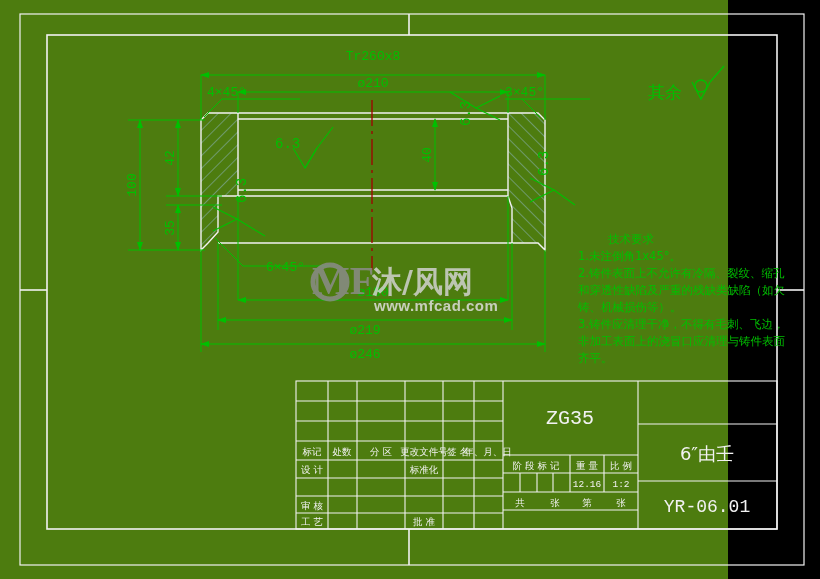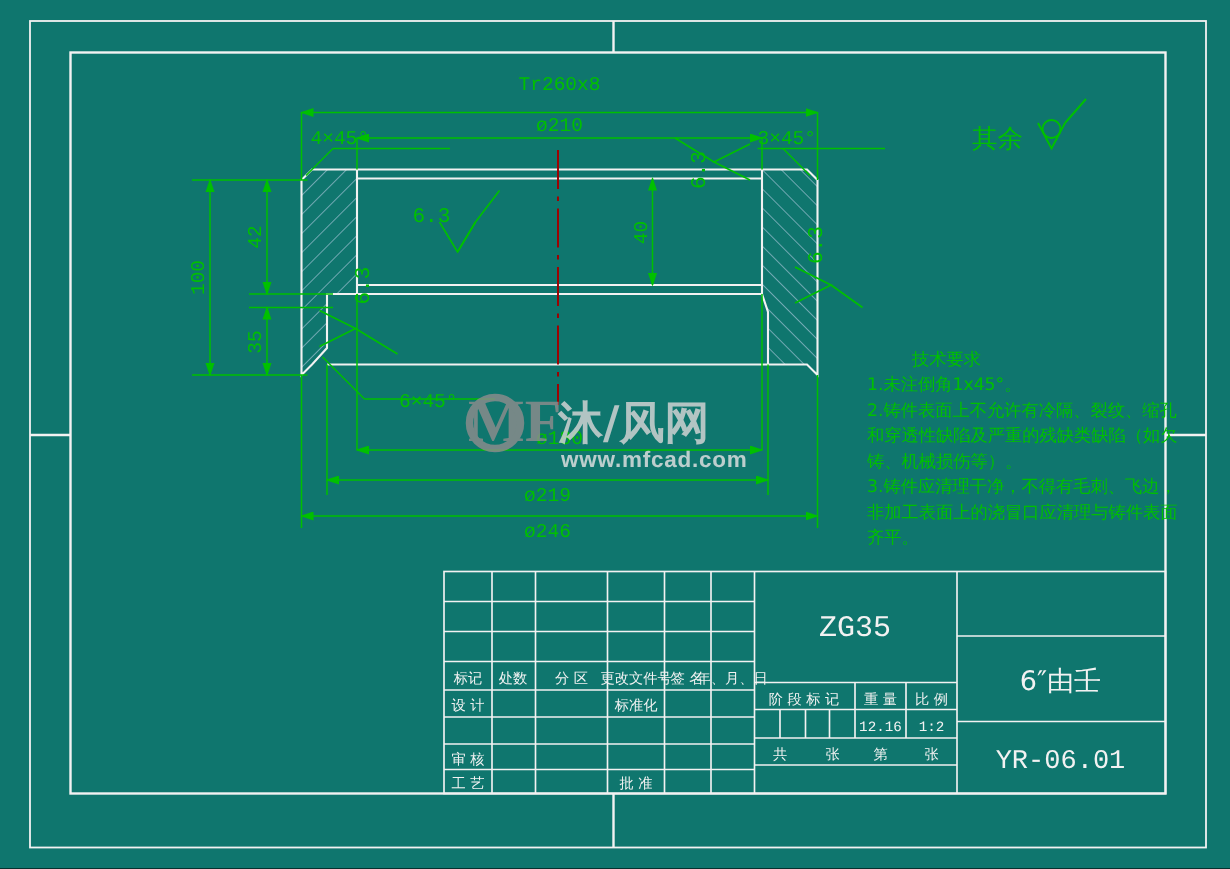--- a/index.html
+++ b/index.html
@@ -1,18 +1,18 @@
 <!DOCTYPE html>
 <html><head>
 <meta charset="utf-8">
 <style>
   html,body{margin:0;padding:0;background:#000;}
   body{width:820px;height:579px;overflow:hidden;
        font-family:"Liberation Sans","DejaVu Sans",sans-serif;}
-  #stage{position:relative;width:820px;height:579px;background:#0f766e;}
+  #stage{position:relative;width:728px;height:579px;background:#4d7c0f;}
   svg{position:absolute;left:0;top:0;}
   .wm{position:absolute;left:310px;top:258px;width:215px;height:60px;
       pointer-events:none;opacity:.82;}
   .wm .mf{font:700 40px "Liberation Serif",serif;fill:#8d8d8d;}
   .wm .cn{font:700 30px "DejaVu Sans",sans-serif;fill:#d6d6d6;}
   .wm .url{font:700 15px "Liberation Sans",sans-serif;fill:#e2e2e2;letter-spacing:.5px;}
 </style>
 </head>
 <body>
 

